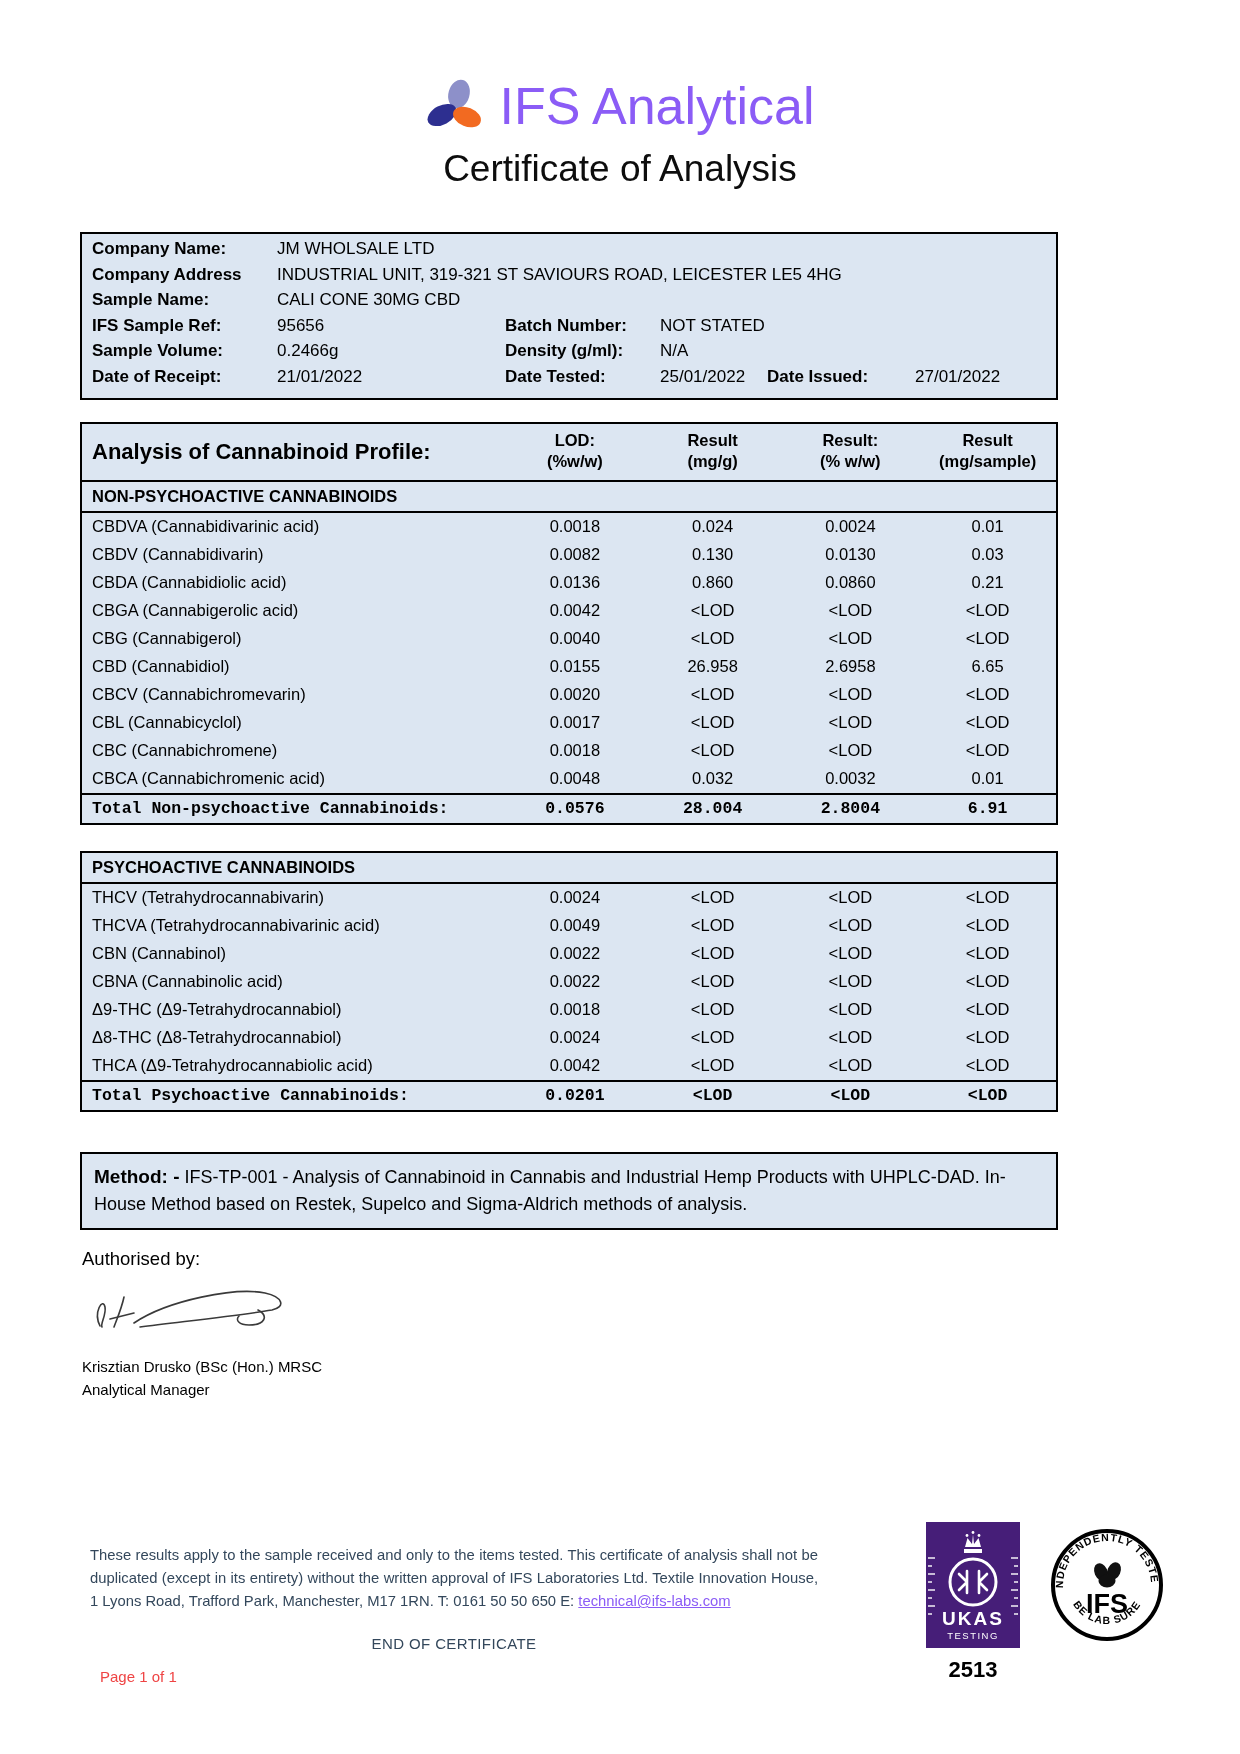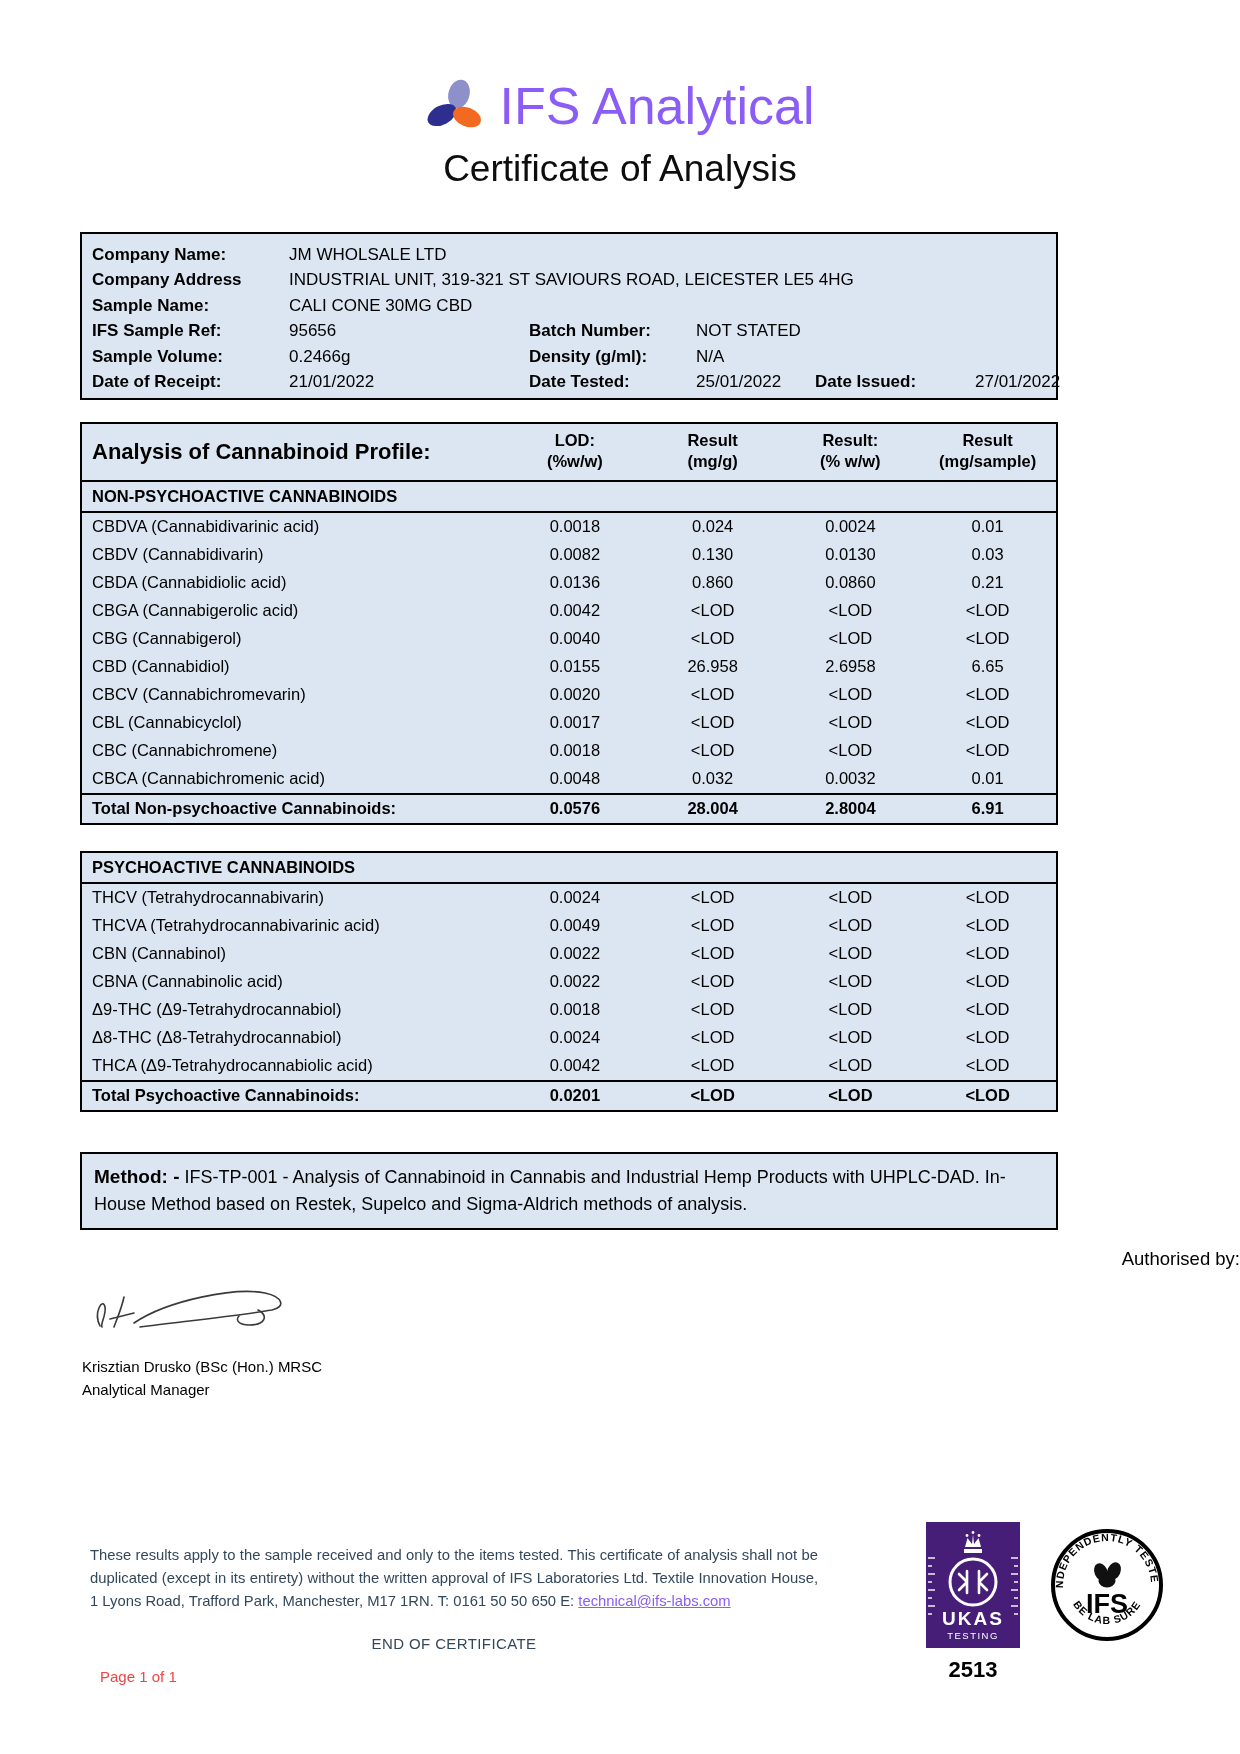--- a/index.html
+++ b/index.html
@@ -9,21 +9,21 @@
     overflow:hidden;
   }
   
   .brand-row { padding-top:76px; display:flex; justify-content:center; align-items:center; gap:12px; }
   .brand-name { font-size:52px; font-weight:normal; color:#8b5cf6; }
   .doc-title { text-align:center; font-size:37px; margin-top:12px; color:#0d0d0d; font-weight:400; }
 
   
   .info-table { width:978px; margin:42px 0 0 80px; background:#dce6f2;
     border:2.5px solid #000; padding:5px 0 6px; font-size:17px; box-sizing:border-box; }
-  .irow { display:flex; height:25.5px; align-items:flex-end; padding-left:10px; padding-right:6px;gap:12px; }
+  .irow { display:flex; height:25.5px; align-items:flex-start; padding-left:10px; padding-right:6px; }
   .ilbl { font-weight:bold; width:185px; flex:none; }
   .iv { flex:none; white-space:nowrap; }
   .w228 { width:228px; } .w155 { width:155px; font-weight:bold; }
   .w107 { width:107px; } .w148 { width:148px; font-weight:bold; }
   .grow { flex:1; }
 
   
   .ctable { width:978px; margin-left:80px; border-collapse:collapse; background:#dce6f2;
     font-size:16.5px; border:2.5px solid #000; table-layout:fixed; }
   .ctable col.c-name { width:43.5%; }
@@ -32,29 +32,29 @@
   .t2 { margin-top:26px; }
   .head-title { text-align:left; font-size:22px; padding-left:10px; font-weight:bold; }
   .head-col { font-weight:bold; text-align:center; line-height:1.3; padding:6px 0 7px; }
   .hline { display:block; }
   tr.header-row > th { border-bottom:2.5px solid #000; }
   tr.section-row > th { text-align:left; padding:5px 0 5px 10px; border-bottom:2.5px solid #000;
     font-size:16.5px; font-weight:bold; }
   .ctable td { padding:4.5px 0; }
   td.name-cell { padding-left:10px; text-align:left; }
   td.num { text-align:center; }
-  tr.total-row td { font-weight:bold; border-top:2px solid #000; }
+  tr.total-row td { font-weight:bold; border-top:2px solid #000;font-family:Liberation Mono, monospace; }
 
   
   .method-box { width:978px; box-sizing:border-box; margin:40px 0 0 80px; background:#dce6f2;
     border:2.5px solid #000; padding:9px 12px 10px; font-size:18px; line-height:1.5; }
   .method-label { font-weight:bold; font-size:19px; }
 
   
-  .auth { margin:18px 0 0 82px; font-size:18.5px;text-align:right; }
+  .auth { margin:18px 0 0 82px; font-size:18.5px; }
   .sig { margin:4px 0 0 88px; }
   .signame { margin:12px 0 0 82px; font-size:15px; line-height:1.5; }
 
   
   .footer { display:flex; margin:143px 0 0 90px; align-items:flex-start; }
   .disc-col { width:728px; flex:none; }
   .disc { font-size:14.8px; line-height:1.55; color:#33475b; text-align:justify; }
   .email { text-decoration:underline; color:#8b5cf6; cursor:pointer; }
   .endcert { text-align:center; font-size:15px; color:#33475b; margin-top:22px; letter-spacing:0.4px; }
   .pagenum { font-size:15px; color:#ef4444; margin-top:16px;margin-left:10px; }

